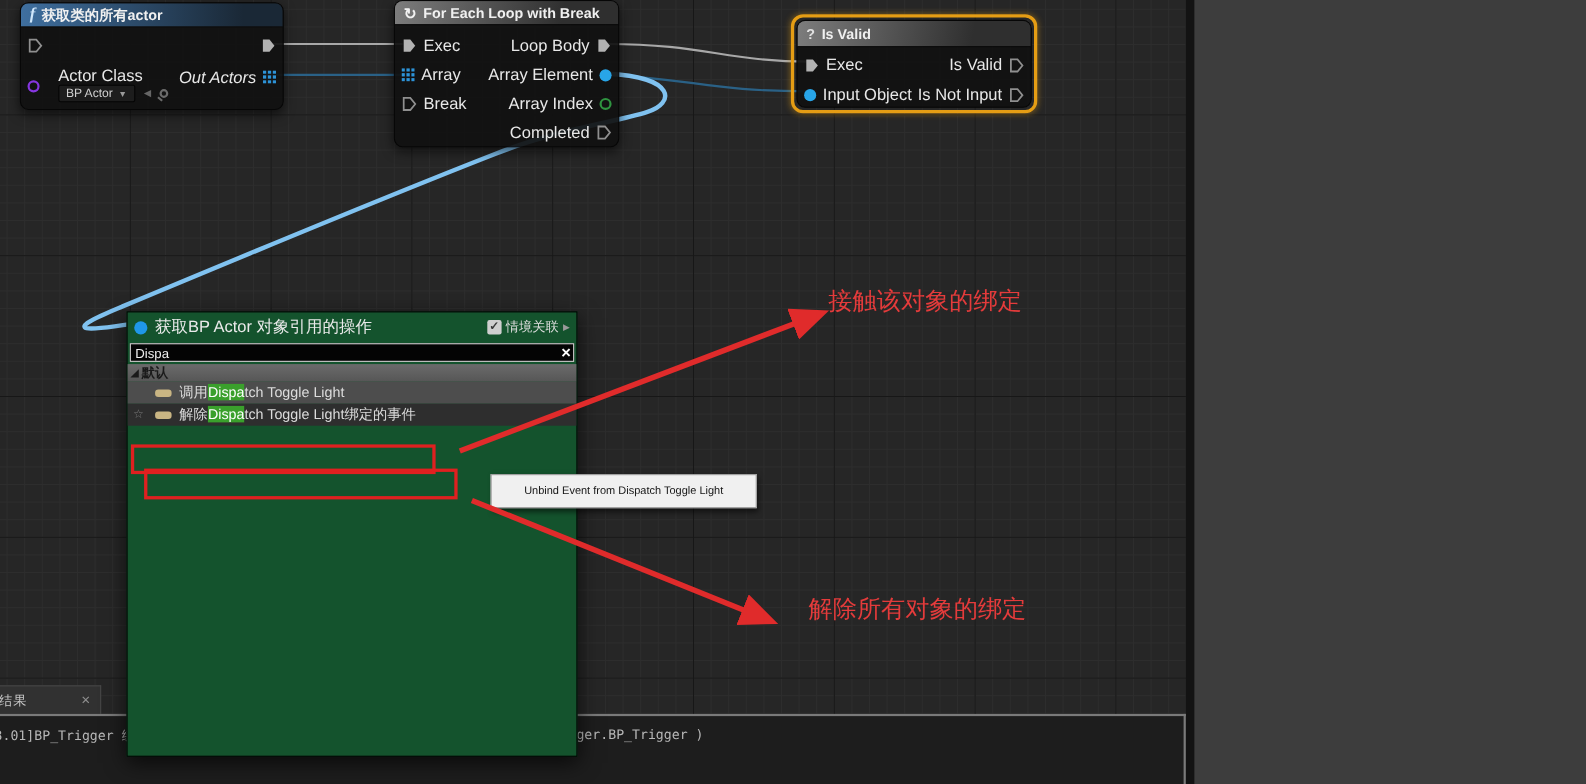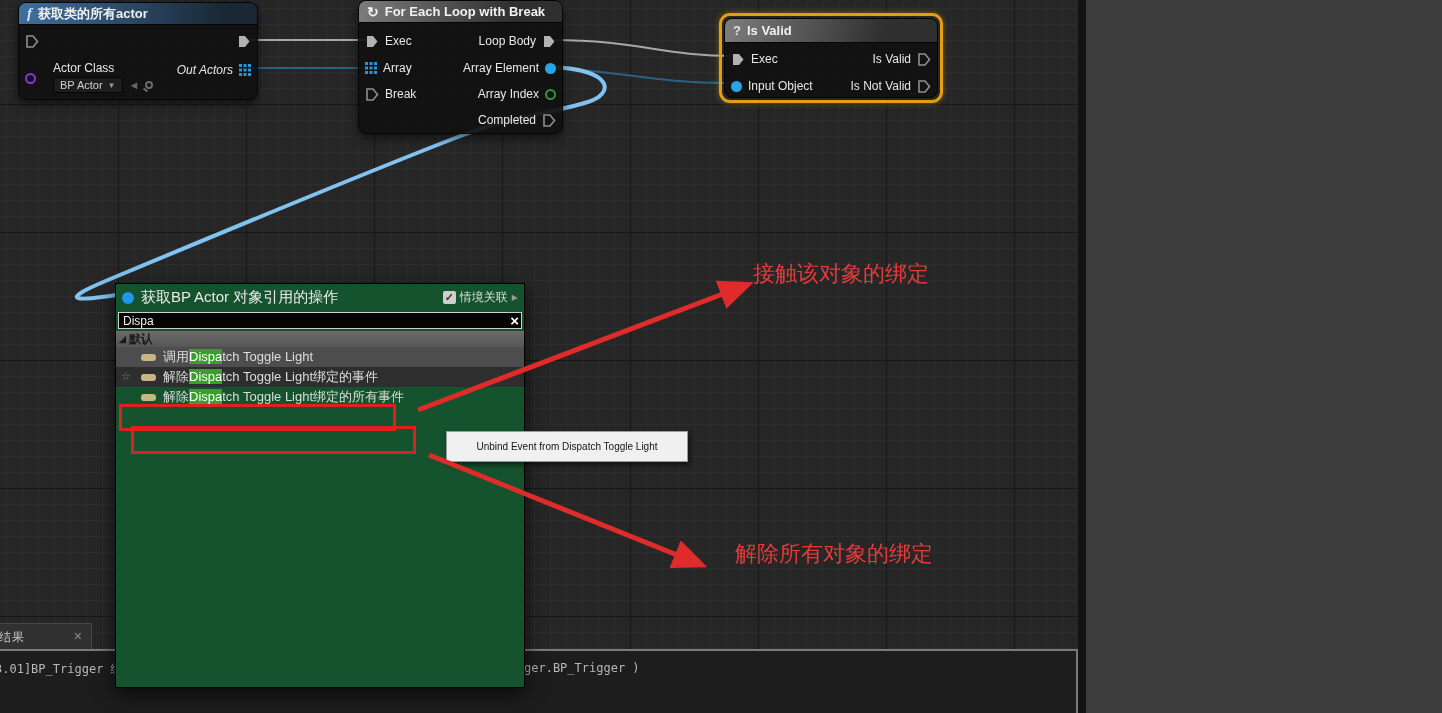--- a/index.html
+++ b/index.html
@@ -45,21 +45,21 @@
     font-size:13px; font-weight:700; color:#f0f0f0; white-space:nowrap;
   }
   .hdr-blue { background:linear-gradient(90deg,#3f6f9f 0%,#2a4archive 0%,#1a2836 85%); background:linear-gradient(90deg,#3f6f9f 0%,#1a2836 85%); }
   .hdr-gray { background:linear-gradient(100deg,#7d7d7d 0%,#2f2f2f 75%); }
   .fn-icon { font-family:"Liberation Serif", serif; font-style:italic; font-weight:700; color:#cfe6fa; font-size:15px; }
   .loop-icon { font-size:14px; font-weight:700; color:#f2f2f2; }
   .q-icon { font-size:13px; font-weight:700; color:#e2e2e2; }
 
   .pin-row { position:absolute; height:20px; display:flex; align-items:center; gap:6px; white-space:nowrap; }
   .pin-row.right { flex-direction:row-reverse; }
-  .pin-label { font-size:12px; color:#e8e8e8; }
+  .pin-label { font-size:15px; color:#e8e8e8; }
   .pin-circle { width:11px; height:11px; border-radius:50%; }
   .pc-blue-filled { background:#28a5e8; }
   .pc-purple { border:2.5px solid #8636e0; background:transparent; }
   .pc-green { border:2px solid #2f9440; background:transparent; }
 
   .class-dropdown {
     display:inline-flex; align-items:center; gap:5px;
     background:#1d1d1d; border:1px solid #050505; border-radius:2px;
     padding:1px 6px; font-size:11px; color:#cfcfcf;
   }
@@ -282,21 +282,21 @@
       <div class="pin-row right" style="right:6px; top:30px;">
         <svg class="exec-pin" width="14" height="15">
             <path d="M2 2 L8 2 L12.5 7.5 L8 13 L2 13 Z" fill="none" stroke="#8f8f8f" stroke-width="1.6"></path>
           </svg>
         <span class="pin-label">Is Valid</span>
       </div>
       <div class="pin-row right" style="right:6px; top:57px;">
         <svg class="exec-pin" width="14" height="15">
             <path d="M2 2 L8 2 L12.5 7.5 L8 13 L2 13 Z" fill="none" stroke="#8f8f8f" stroke-width="1.6"></path>
           </svg>
-        <span class="pin-label">Is Not Valid</span>
+        <span class="pin-label">Is Not Input</span>
       </div>
     </div>
   </div>
 
   <div class="ctx-menu">
     <div class="ctx-title-row">
       <span class="ctx-dot"></span>
       <span class="ctx-title">获取BP Actor 对象引用的操作</span>
       <span class="ctx-cs">
         <span class="ctx-checkbox">✓</span>
@@ -314,24 +314,20 @@
     </div>
 
     <div class="ctx-item hover">
       <span class="capsule"></span>
       <span><span>调用</span><span class="hl">Dispa</span><span>tch Toggle Light</span></span>
     </div>
     <div class="ctx-item lit">
       <span class="fav-star">☆</span>
       <span class="capsule"></span>
       <span><span>解除</span><span class="hl">Dispa</span><span>tch Toggle Light绑定的事件</span></span>
-    </div>
-    <div class="ctx-item">
-      <span class="capsule"></span>
-      <span><span>解除</span><span class="hl">Dispa</span><span>tch Toggle Light绑定的所有事件</span></span>
     </div>
   </div>
 
   <div class="tooltip">Unbind Event from Dispatch Toggle Light</div>
 
   <div class="red-box red-box1"></div>
   <div class="red-box red-box2"></div>
   <span class="ann-text ann-text1">接触该对象的绑定</span>
   <span class="ann-text ann-text2">解除所有对象的绑定</span>
   <svg class="ann-arrows" width="1078" height="713">

